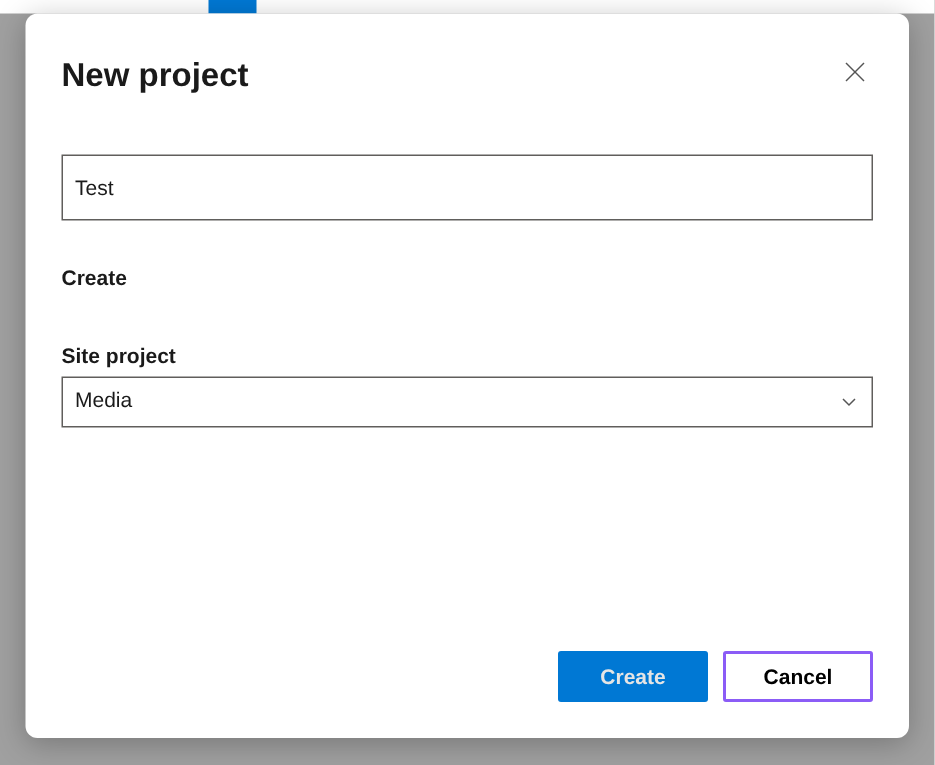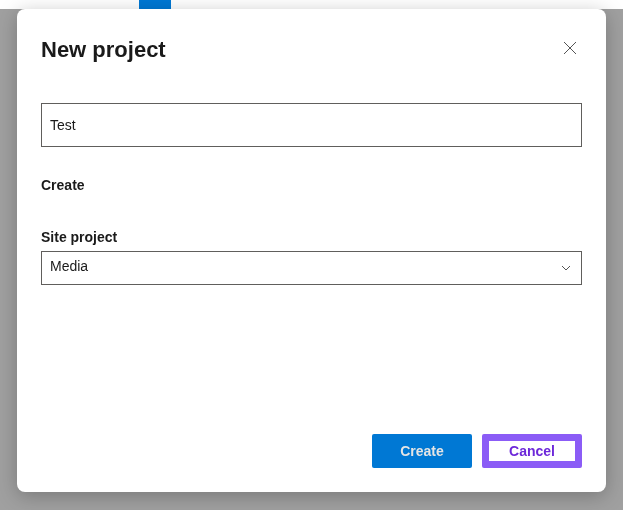--- a/index.html
+++ b/index.html
@@ -137,22 +137,22 @@
       cursor: pointer;
       border-radius: 2px;
     }
     .btn-primary {
       background: #0078d4;
       color: #e5e5e5;
       border: none;
     }
     .btn-secondary {
       background: #fff;
-      color: #6d28d9;
-      border: 7px solid #8b5cf6;
+      color: #000000;
+      border: 2px solid #8b5cf6;
     }
   </style>
 </head>
 <body>
 
 <div class="backdrop-top"></div>
 <div class="backdrop-accent"></div>
 
 <div class="dialog">
   <div class="dialog-header">

